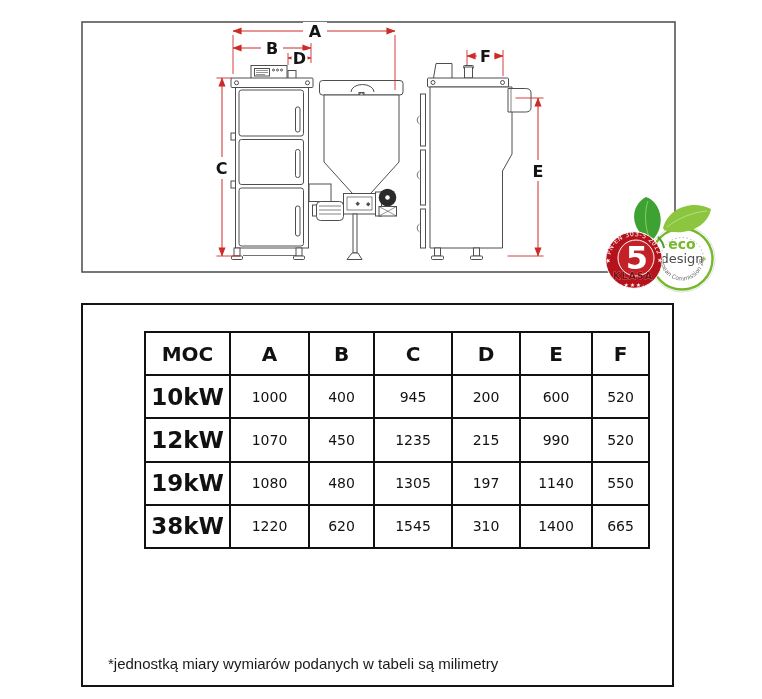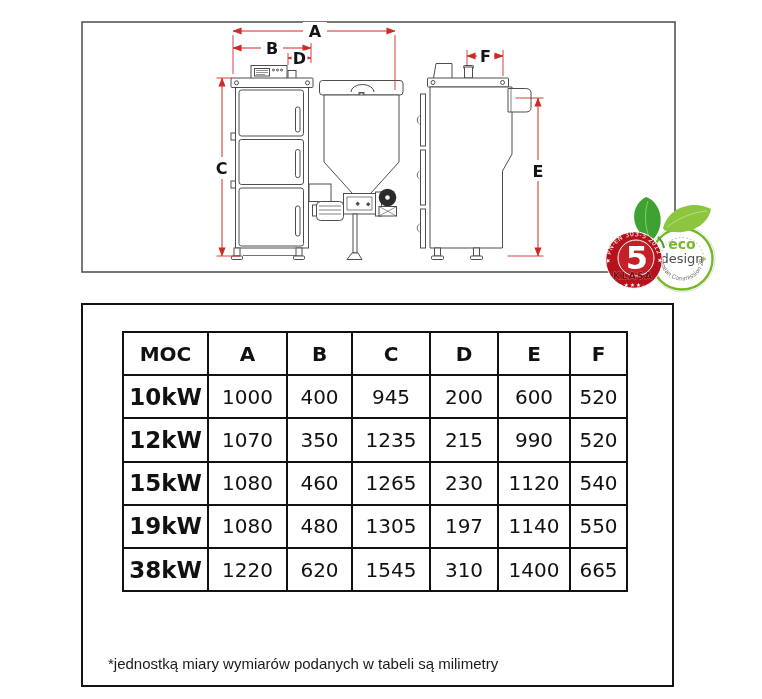--- a/index.html
+++ b/index.html
@@ -1,27 +1,27 @@
 <!DOCTYPE html>
 <html><head>
 <meta charset="utf-8">
 <style>
   html,body{margin:0;padding:0;background:#fff;}
   .stage{position:relative;width:762px;height:699px;background:#fff;overflow:hidden;
          font-family:"DejaVu Sans","Liberation Sans",sans-serif;}
   .top-svg{position:absolute;left:0;top:0;}
   .bottom-panel{position:absolute;left:81px;top:303px;width:589px;height:380px;
                 border:2.5px solid #141414;background:#fff;}
-  table.dims{position:absolute;left:122px;top:331px;border-collapse:collapse;
+  table.dims{position:absolute;left:144px;top:331px;border-collapse:collapse;
              table-layout:fixed;background:#fff;}
   table.dims th,table.dims td{border:2px solid #111;text-align:center;vertical-align:middle;
              padding:0;height:41.2px;color:#111;}
   table.dims th{font-size:20px;font-weight:bold;}
   td.power{font-size:23px;font-weight:bold;}
-  td.val{font-size:20px;font-weight:normal;}
+  td.val{font-size:14px;font-weight:normal;}
   .footnote{position:absolute;left:108px;top:655px;font-size:15px;color:#1a1a1a;
             font-family:"Liberation Sans","DejaVu Sans",sans-serif;}
 </style>
 </head>
 <body>
 
 <div class="stage">
 
   <svg class="top-svg" width="762" height="310" viewBox="0 0 762 310">
     <defs>
@@ -189,34 +189,25 @@
       <td class="val">1000</td>
       <td class="val">400</td>
       <td class="val">945</td>
       <td class="val">200</td>
       <td class="val">600</td>
       <td class="val">520</td>
     </tr>
     <tr>
       <td class="power">12kW</td>
       <td class="val">1070</td>
-      <td class="val">350</td>
+      <td class="val">450</td>
       <td class="val">1235</td>
       <td class="val">215</td>
       <td class="val">990</td>
       <td class="val">520</td>
-    </tr>
-    <tr>
-      <td class="power">15kW</td>
-      <td class="val">1080</td>
-      <td class="val">460</td>
-      <td class="val">1265</td>
-      <td class="val">230</td>
-      <td class="val">1120</td>
-      <td class="val">540</td>
     </tr>
     <tr>
       <td class="power">19kW</td>
       <td class="val">1080</td>
       <td class="val">480</td>
       <td class="val">1305</td>
       <td class="val">197</td>
       <td class="val">1140</td>
       <td class="val">550</td>
     </tr>

